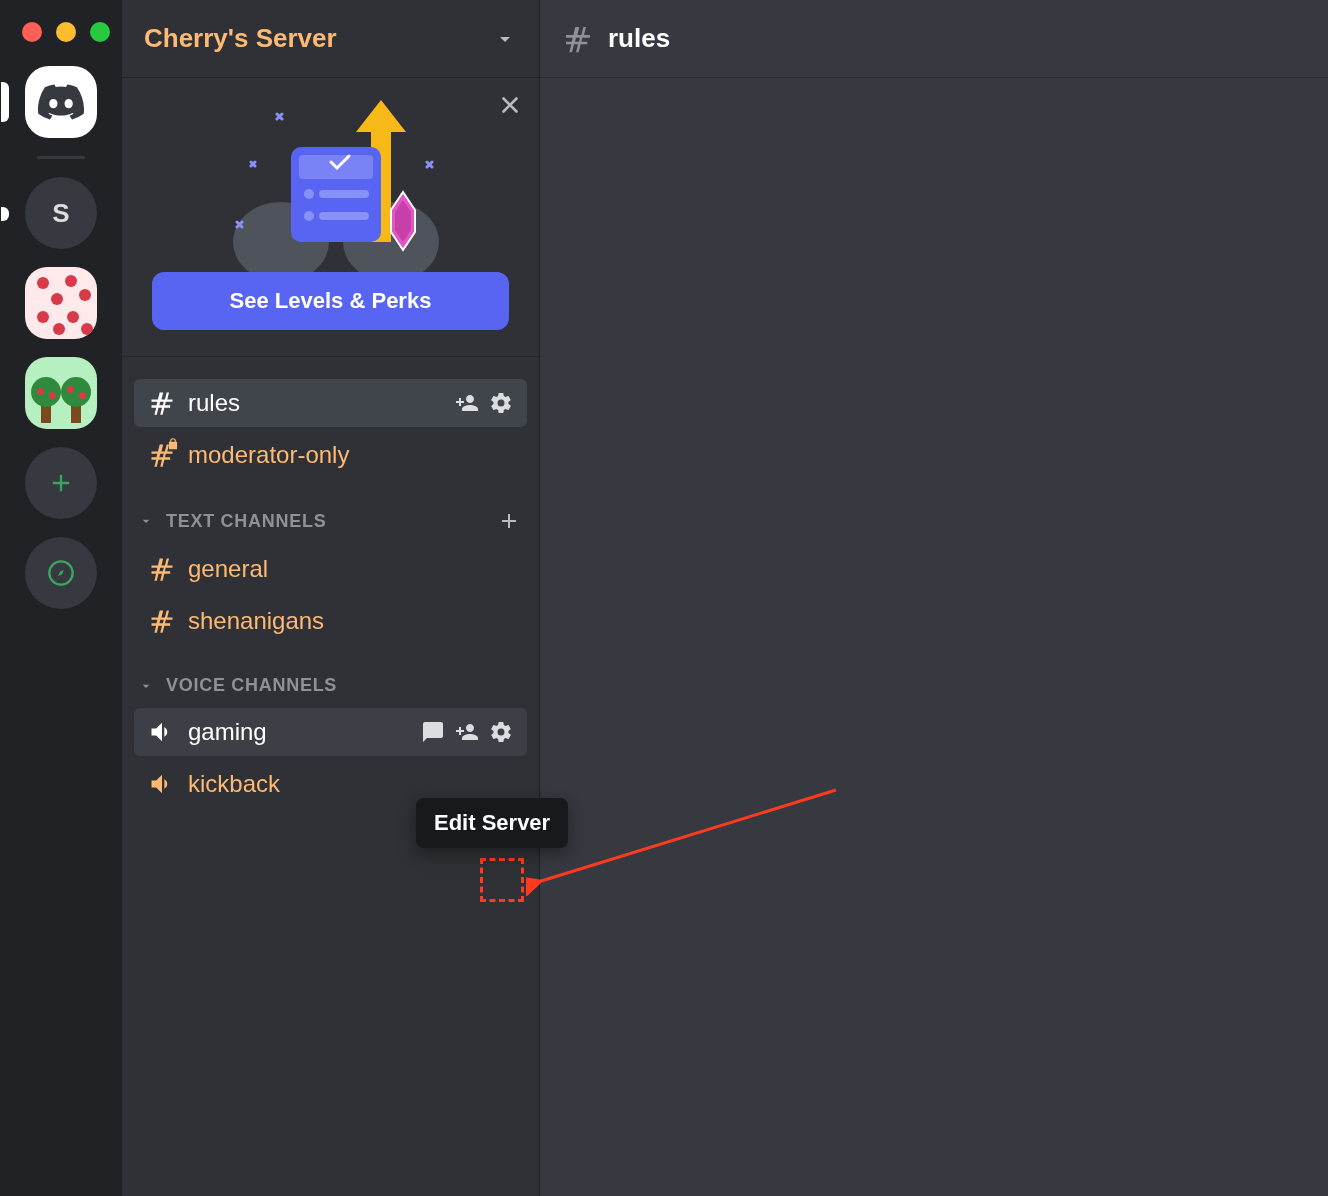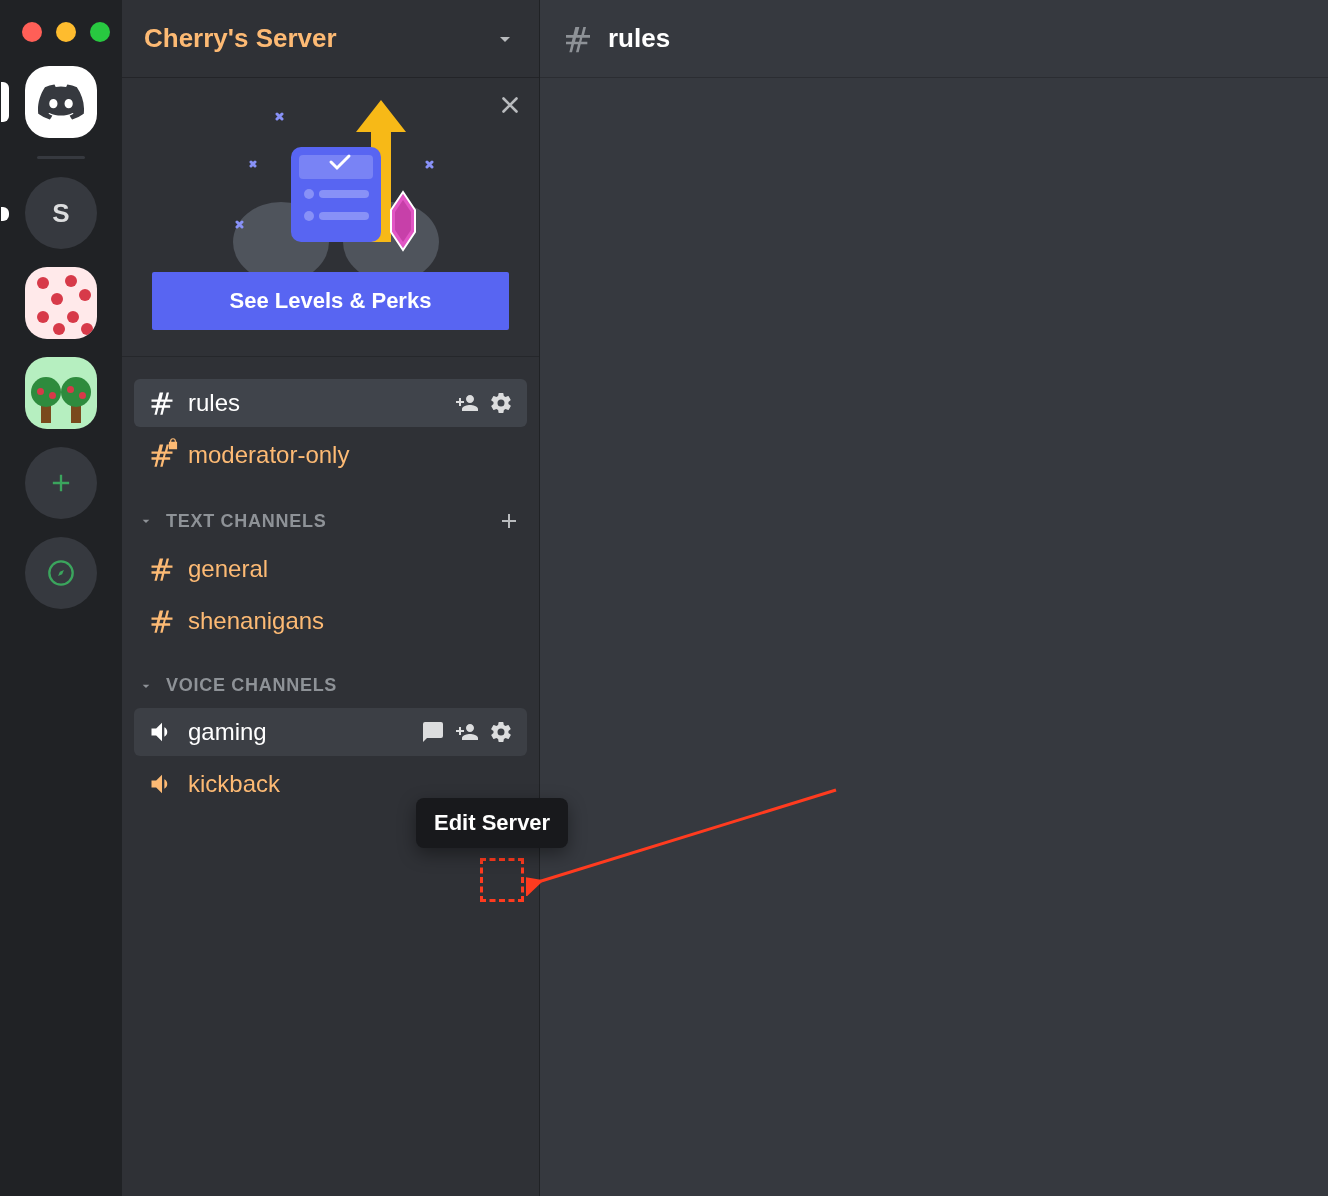--- a/index.html
+++ b/index.html
@@ -95,21 +95,21 @@
     height: 180px; display:flex; align-items:center; justify-content:center;
   }
   .boost-text {
     text-align:center; color:#b9bbbe; font-size:22px; line-height:1.45;
     padding: 0 18px 18px;
   }
   .boost-btn {
     display:block; margin: 0 14px;
     background:#5865f2; color:#fff; text-align:center;
     padding: 16px 0; font-size:22px; font-weight:600;
-    border-radius:2px; cursor:pointer;
+    border-radius:12px; cursor:pointer;
   }
 
   .channels {
     padding: 22px 12px 0;
     display:flex; flex-direction:column; gap: 4px;
   }
   .channel-item {
     display:flex; align-items:center; gap:12px;
     padding: 10px 14px; border-radius:6px;
     color:#fdba74; font-size:24px;

